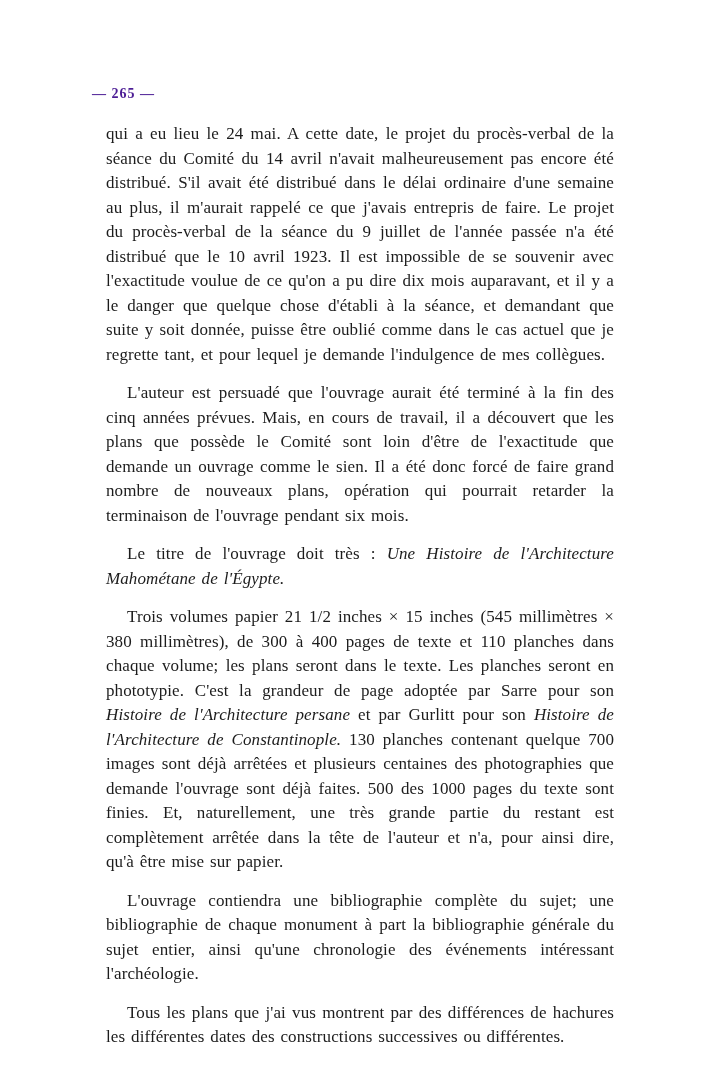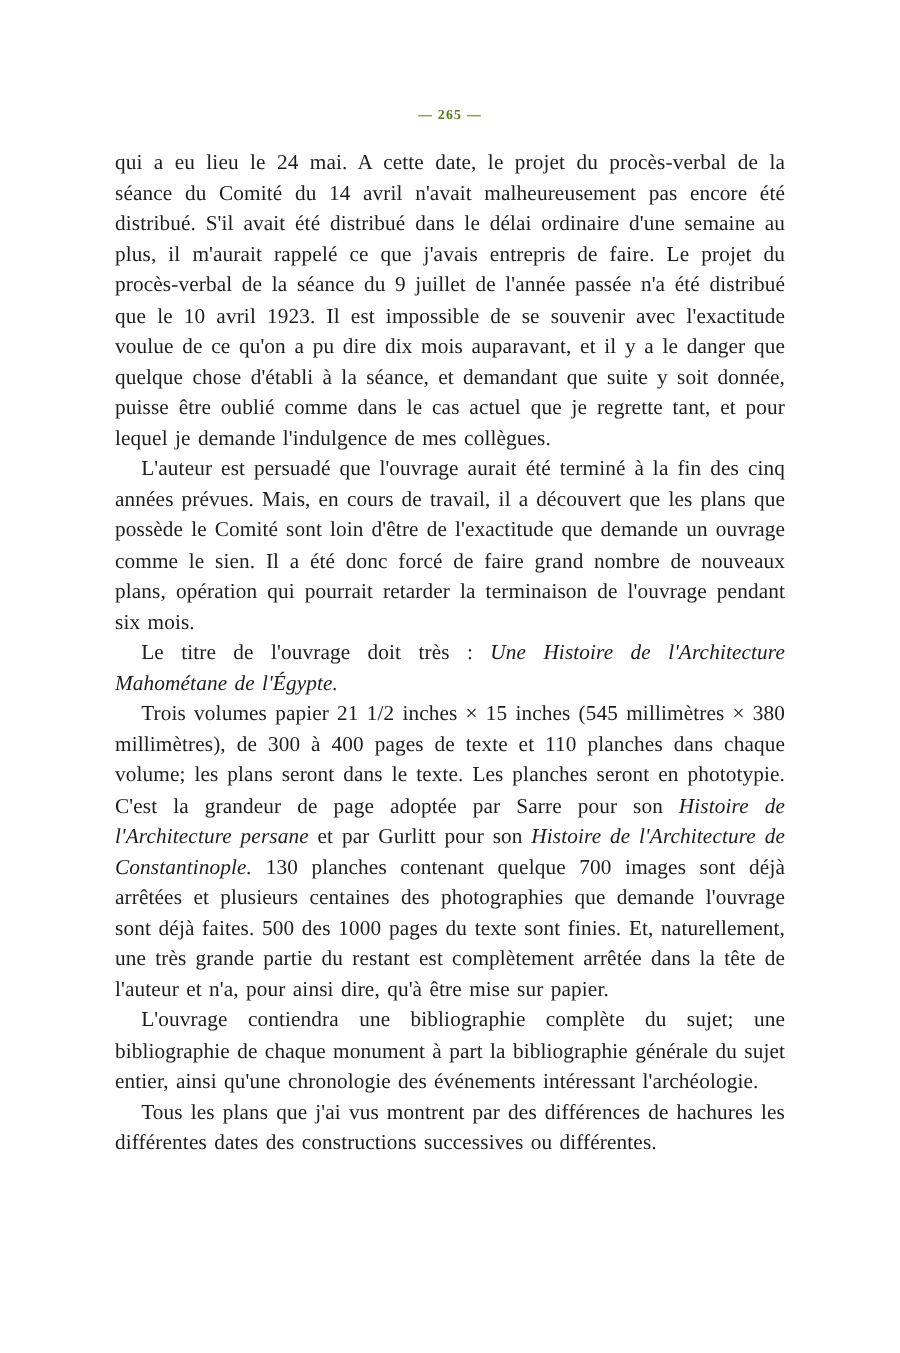--- a/index.html
+++ b/index.html
@@ -13,36 +13,36 @@
     height: 1082px;
     margin: 0 auto;
     background: #ffffff;
     box-sizing: border-box;
     padding: 86px 92px 0 92px;
     font-family: "Liberation Serif", "DejaVu Serif", serif;
     color: #1c1c1c;
     overflow: hidden;
   }
   .page-header {
-    text-align: center;
-    font-size: 11px;
+    text-align: left;
+    font-size: 14px;
     font-weight: bold;
     letter-spacing: 1px;
     margin: 0 0 20px 0;
-    color: #4d7c0f;
+    color: #4c1d95;
   }
   .page-body {
     font-size: 17px;
     line-height: 24.5px;
     text-align: justify;
     word-spacing: 1.5px;
     letter-spacing: 0.1px;
   }
   .page-body p.para {
-    margin: 0;
+    margin: 14px;
     padding: 0;
   }
   .page-body p.indent {
     text-indent: 21px;
   }
   .italic {
     font-style: italic;
   }
 </style>
 </head>

